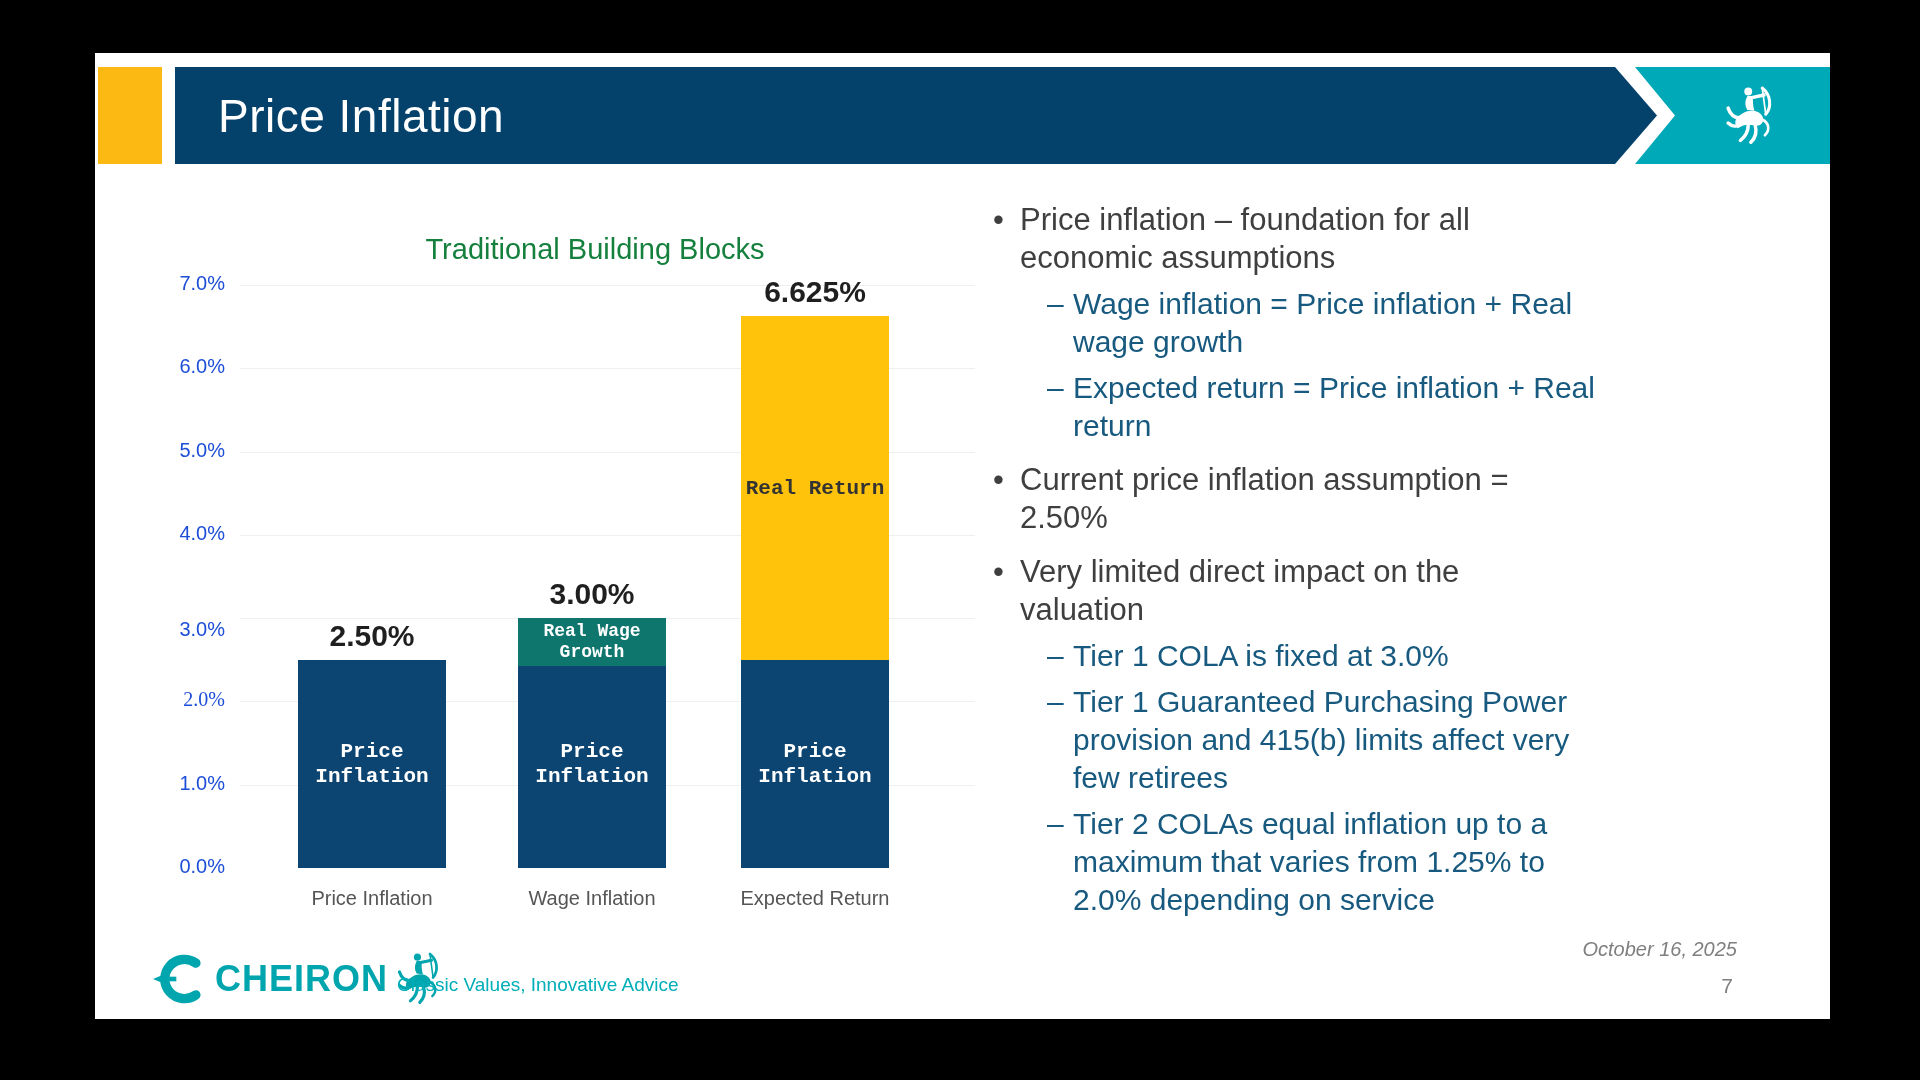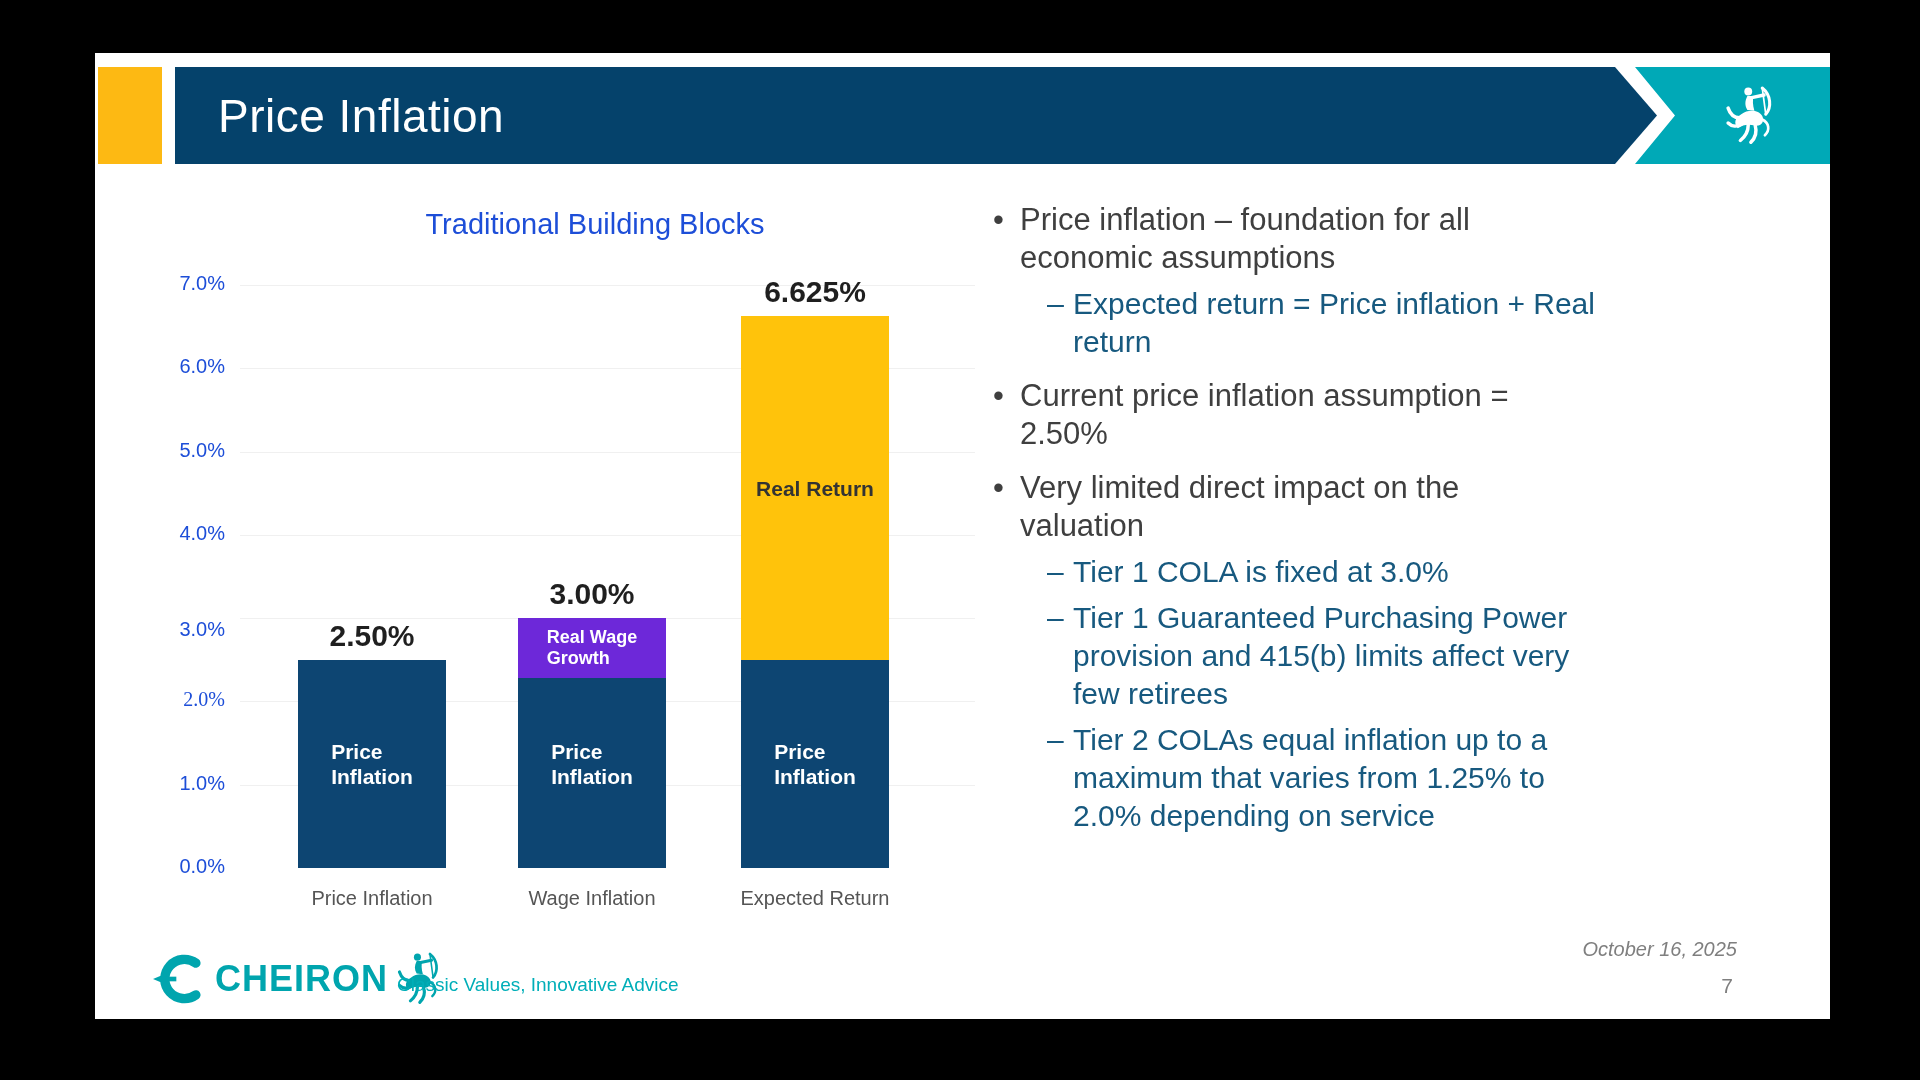--- a/index.html
+++ b/index.html
@@ -12,27 +12,27 @@
   .accent-square{position:absolute;left:3px;top:14px;width:64px;height:97px;background:#FDB913;}
   .banner{position:absolute;left:80px;top:14px;width:1482px;height:97px;background:#05426B;
           clip-path:polygon(0 0,calc(100% - 42px) 0,100% 50%,calc(100% - 42px) 100%,0 100%);
           display:flex;align-items:center;}
   .banner h1{margin:0;padding-left:43px;font-size:46px;font-weight:400;color:#fff;letter-spacing:.5px;}
   .banner-end{position:absolute;left:1540px;top:14px;width:195px;height:97px;background:#00A9B7;
           clip-path:polygon(0 0,100% 0,100% 100%,0 100%,40px 50%);
           display:flex;align-items:center;justify-content:center;padding-left:34px;}
 
   
-  .chart-title{position:absolute;left:100px;top:155px;width:800px;text-align:center;
-               font-size:29px;color:#1d4ed8;}
+  .chart-title{position:absolute;left:100px;top:180px;width:800px;text-align:center;
+               font-size:29px;color:#15803d;}
   .plot-layer{position:absolute;left:0;top:0;width:1735px;height:966px;pointer-events:none;}
   .gridline{position:absolute;left:145px;width:735px;height:1px;background:rgba(110,110,110,.10);}
   .ytick{position:absolute;left:18px;width:112px;text-align:right;font-size:20px;color:#1d4ed8;}
   .seg{position:absolute;display:flex;align-items:center;justify-content:center;}
-  .seglbl{color:#fff;font-weight:bold;font-size:21px;line-height:25px;white-space:pre-line;}
+  .seglbl{color:#fff;font-weight:bold;font-size:21px;line-height:25px;text-align:center;white-space:pre-line;font-family:Liberation Mono, monospace;}
   .seglbl-sm{font-size:18px;line-height:21px;}
   .seglbl-dark{color:#333333;}
   .totlbl{position:absolute;width:200px;text-align:center;font-weight:bold;font-size:30px;color:#1f1f1f;}
   .xlbl{position:absolute;width:220px;text-align:center;font-size:20px;color:#555;}
 
   
   .bullets{position:absolute;left:875px;top:148px;width:815px;list-style:none;margin:0;padding:0;}
   .bullets li{position:relative;}
   .bullets li:first-child{margin-top:0;}
   .b1{padding-left:50px;font-size:31px;line-height:38px;color:#3f3f3f;margin-top:16px;}
@@ -99,41 +99,42 @@
         <div class="seg" style="left: 203px; top: 607px; width: 148px; height: 208px; background: rgb(13, 69, 114);">
           <div class="seglbl">Price
 Inflation</div>
         </div>
         <div class="totlbl" style="left: 177px; top: 566px;">2.50%</div>
         <div class="xlbl" style="left: 167px; top: 834px;">Price Inflation</div>
         <div class="seg" style="left: 423px; top: 607px; width: 148px; height: 208px; background: rgb(13, 69, 114);">
           <div class="seglbl">Price
 Inflation</div>
         </div>
-        <div class="seg" style="left: 423px; top: 565px; width: 148px; height: 60px; background: #6d28d9;">
+        <div class="seg" style="left: 423px; top: 565px; width: 148px; height: 48px; background: #0f766e;">
           <div class="seglbl seglbl-sm">Real Wage
 Growth</div>
         </div>
         <div class="totlbl" style="left: 397px; top: 524px;">3.00%</div>
         <div class="xlbl" style="left: 387px; top: 834px;">Wage Inflation</div>
         <div class="seg" style="left: 646px; top: 607px; width: 148px; height: 208px; background: rgb(13, 69, 114);">
           <div class="seglbl">Price
 Inflation</div>
         </div>
         <div class="seg" style="left: 646px; top: 263px; width: 148px; height: 344px; background: rgb(255, 195, 11);">
           <div class="seglbl seglbl-dark">Real Return</div>
         </div>
         <div class="totlbl" style="left: 620px; top: 222px;">6.625%</div>
         <div class="xlbl" style="left: 610px; top: 834px;">Expected Return</div>
       </div>
 
     <ul class="bullets">
       <li class="b1"><span class="mk">•</span><span class="tx">Price inflation – foundation for all
 economic assumptions</span></li>
-      <li class="b2"><span class="mk">–</span></li>
+      <li class="b2"><span class="mk">–</span><span class="tx">Wage inflation = Price inflation + Real
+wage growth</span></li>
       <li class="b2"><span class="mk">–</span><span class="tx">Expected return = Price inflation + Real
 return</span></li>
       <li class="b1"><span class="mk">•</span><span class="tx">Current price inflation assumption =
 2.50%</span></li>
       <li class="b1"><span class="mk">•</span><span class="tx">Very limited direct impact on the
 valuation</span></li>
       <li class="b2"><span class="mk">–</span><span class="tx">Tier 1 COLA is fixed at 3.0%</span></li>
       <li class="b2"><span class="mk">–</span><span class="tx">Tier 1 Guaranteed Purchasing Power
 provision and 415(b) limits affect very
 few retirees</span></li>

